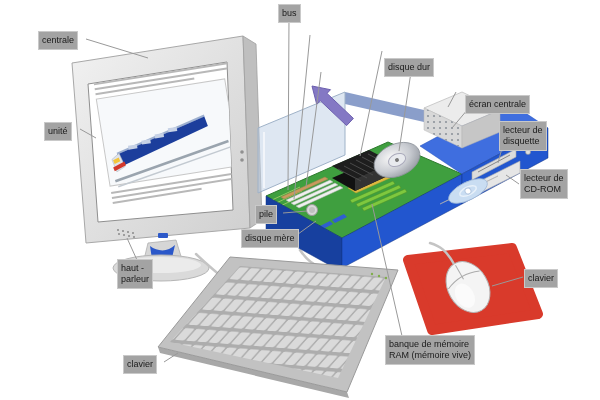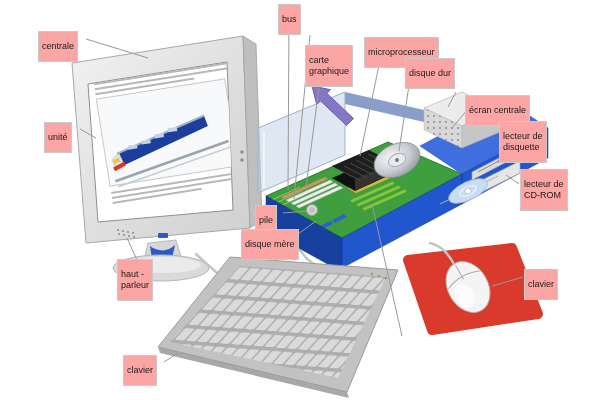--- a/index.html
+++ b/index.html
@@ -1,20 +1,20 @@
 <!DOCTYPE html>
 <html><head>
 <meta charset="utf-8">
 <style>
   html,body{margin:0;padding:0;background:#fff;}
   .stage{position:relative;width:600px;height:400px;background:#ffffff;overflow:hidden;
          font-family:"Liberation Sans",sans-serif;}
   .stage svg{position:absolute;left:0;top:0;}
   .lbl{position:absolute;z-index:5;font-size:9px;line-height:11px;color:#1a1a1a;
-       background:#fca5a5;border:1px solid #c9c9c9;padding:9px 3px;
+       background:#a3a3a3;border:1px solid #c9c9c9;padding:3px 3px;
        white-space:pre-line;}
 </style>
 </head>
 <body>
 
 <div class="stage">
 
 <svg width="600" height="400" viewBox="0 0 600 400">
   <defs>
     <radialGradient id="hddSilver" cx="40%" cy="35%" r="75%">
@@ -222,25 +222,24 @@
     <line x1="402" y1="336" x2="372" y2="204"></line>
   </g>
 </svg>
 
   <div class="lbl" style="left:38px;top:31px">centrale</div>
   <div class="lbl" style="left:44px;top:122px">unité</div>
   <div class="lbl" style="left:117px;top:259px">haut -
 parleur</div>
   <div class="lbl" style="left:123px;top:355px">clavier</div>
   <div class="lbl" style="left:278px;top:4px">bus</div>
-  <div class="lbl" style="left:305px;top:45px">carte
-graphique</div>
-  <div class="lbl" style="left:364px;top:37px">microprocesseur</div>
-  <div class="lbl" style="left:405px;top:58px">disque dur</div>
+  <div class="lbl" style="left:384px;top:58px">disque dur</div>
   <div class="lbl" style="left:465px;top:95px">écran centrale</div>
   <div class="lbl" style="left:499px;top:121px">lecteur de
 disquette</div>
   <div class="lbl" style="left:520px;top:169px">lecteur de
 CD-ROM</div>
   <div class="lbl" style="left:524px;top:269px">clavier</div>
   <div class="lbl" style="left:255px;top:205px">pile</div>
   <div class="lbl" style="left:241px;top:229px">disque mère</div>
+  <div class="lbl" style="left:385px;top:335px">banque de mémoire
+RAM (mémoire vive)</div>
 </div>
 
 </body></html>

